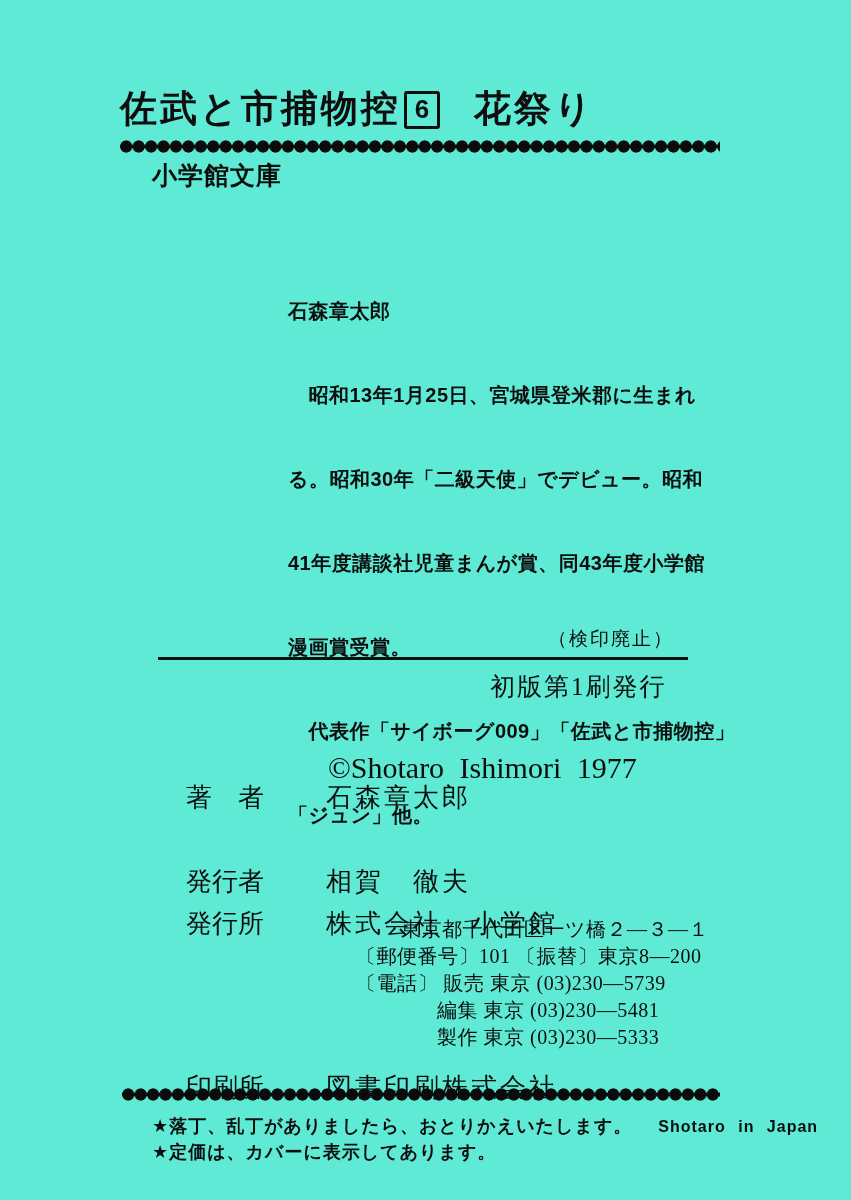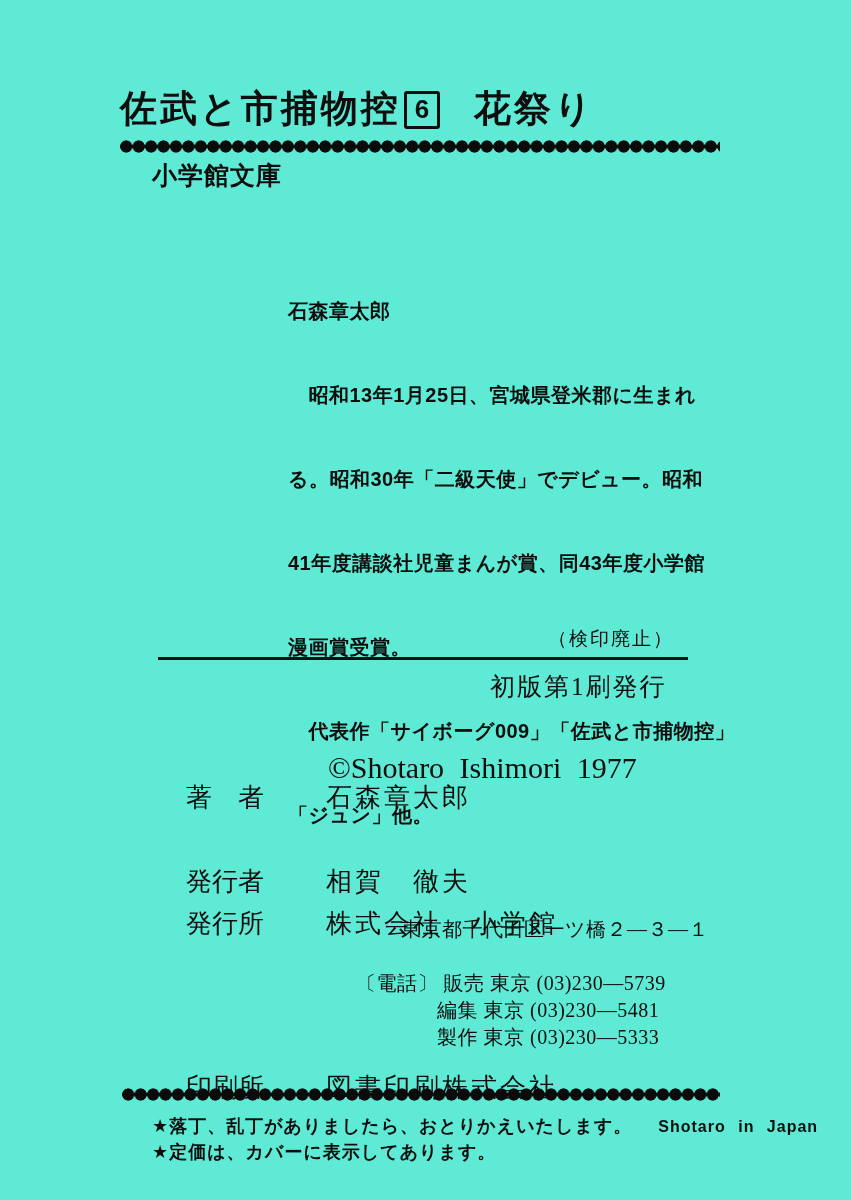--- a/index.html
+++ b/index.html
@@ -123,20 +123,21 @@
 
   <div class="abs serif crow row-publisher">
     <span class="label">発行者</span><span class="value">相賀　徹夫</span>
   </div>
 
   <div class="abs serif crow row-house">
     <span class="label">発行所</span><span class="value">株式会社　小学館</span>
   </div>
 
   <div class="abs serif addr addr1">東京都千代田区一ツ橋２—３—１</div>
+  <div class="abs serif addr addr2">〔郵便番号〕101 〔振替〕東京8—200</div>
   <div class="abs serif addr addr3">〔電話〕 販売 東京 (03)230—5739</div>
   <div class="abs serif addr addr4">編集 東京 (03)230—5481</div>
   <div class="abs serif addr addr5">製作 東京 (03)230—5333</div>
 
   <div class="abs serif crow row-printer">
     <span class="label">印刷所</span><span class="value">図書印刷株式会社</span>
   </div>
 
   <div class="abs dots dots-bottom"></div>
 

